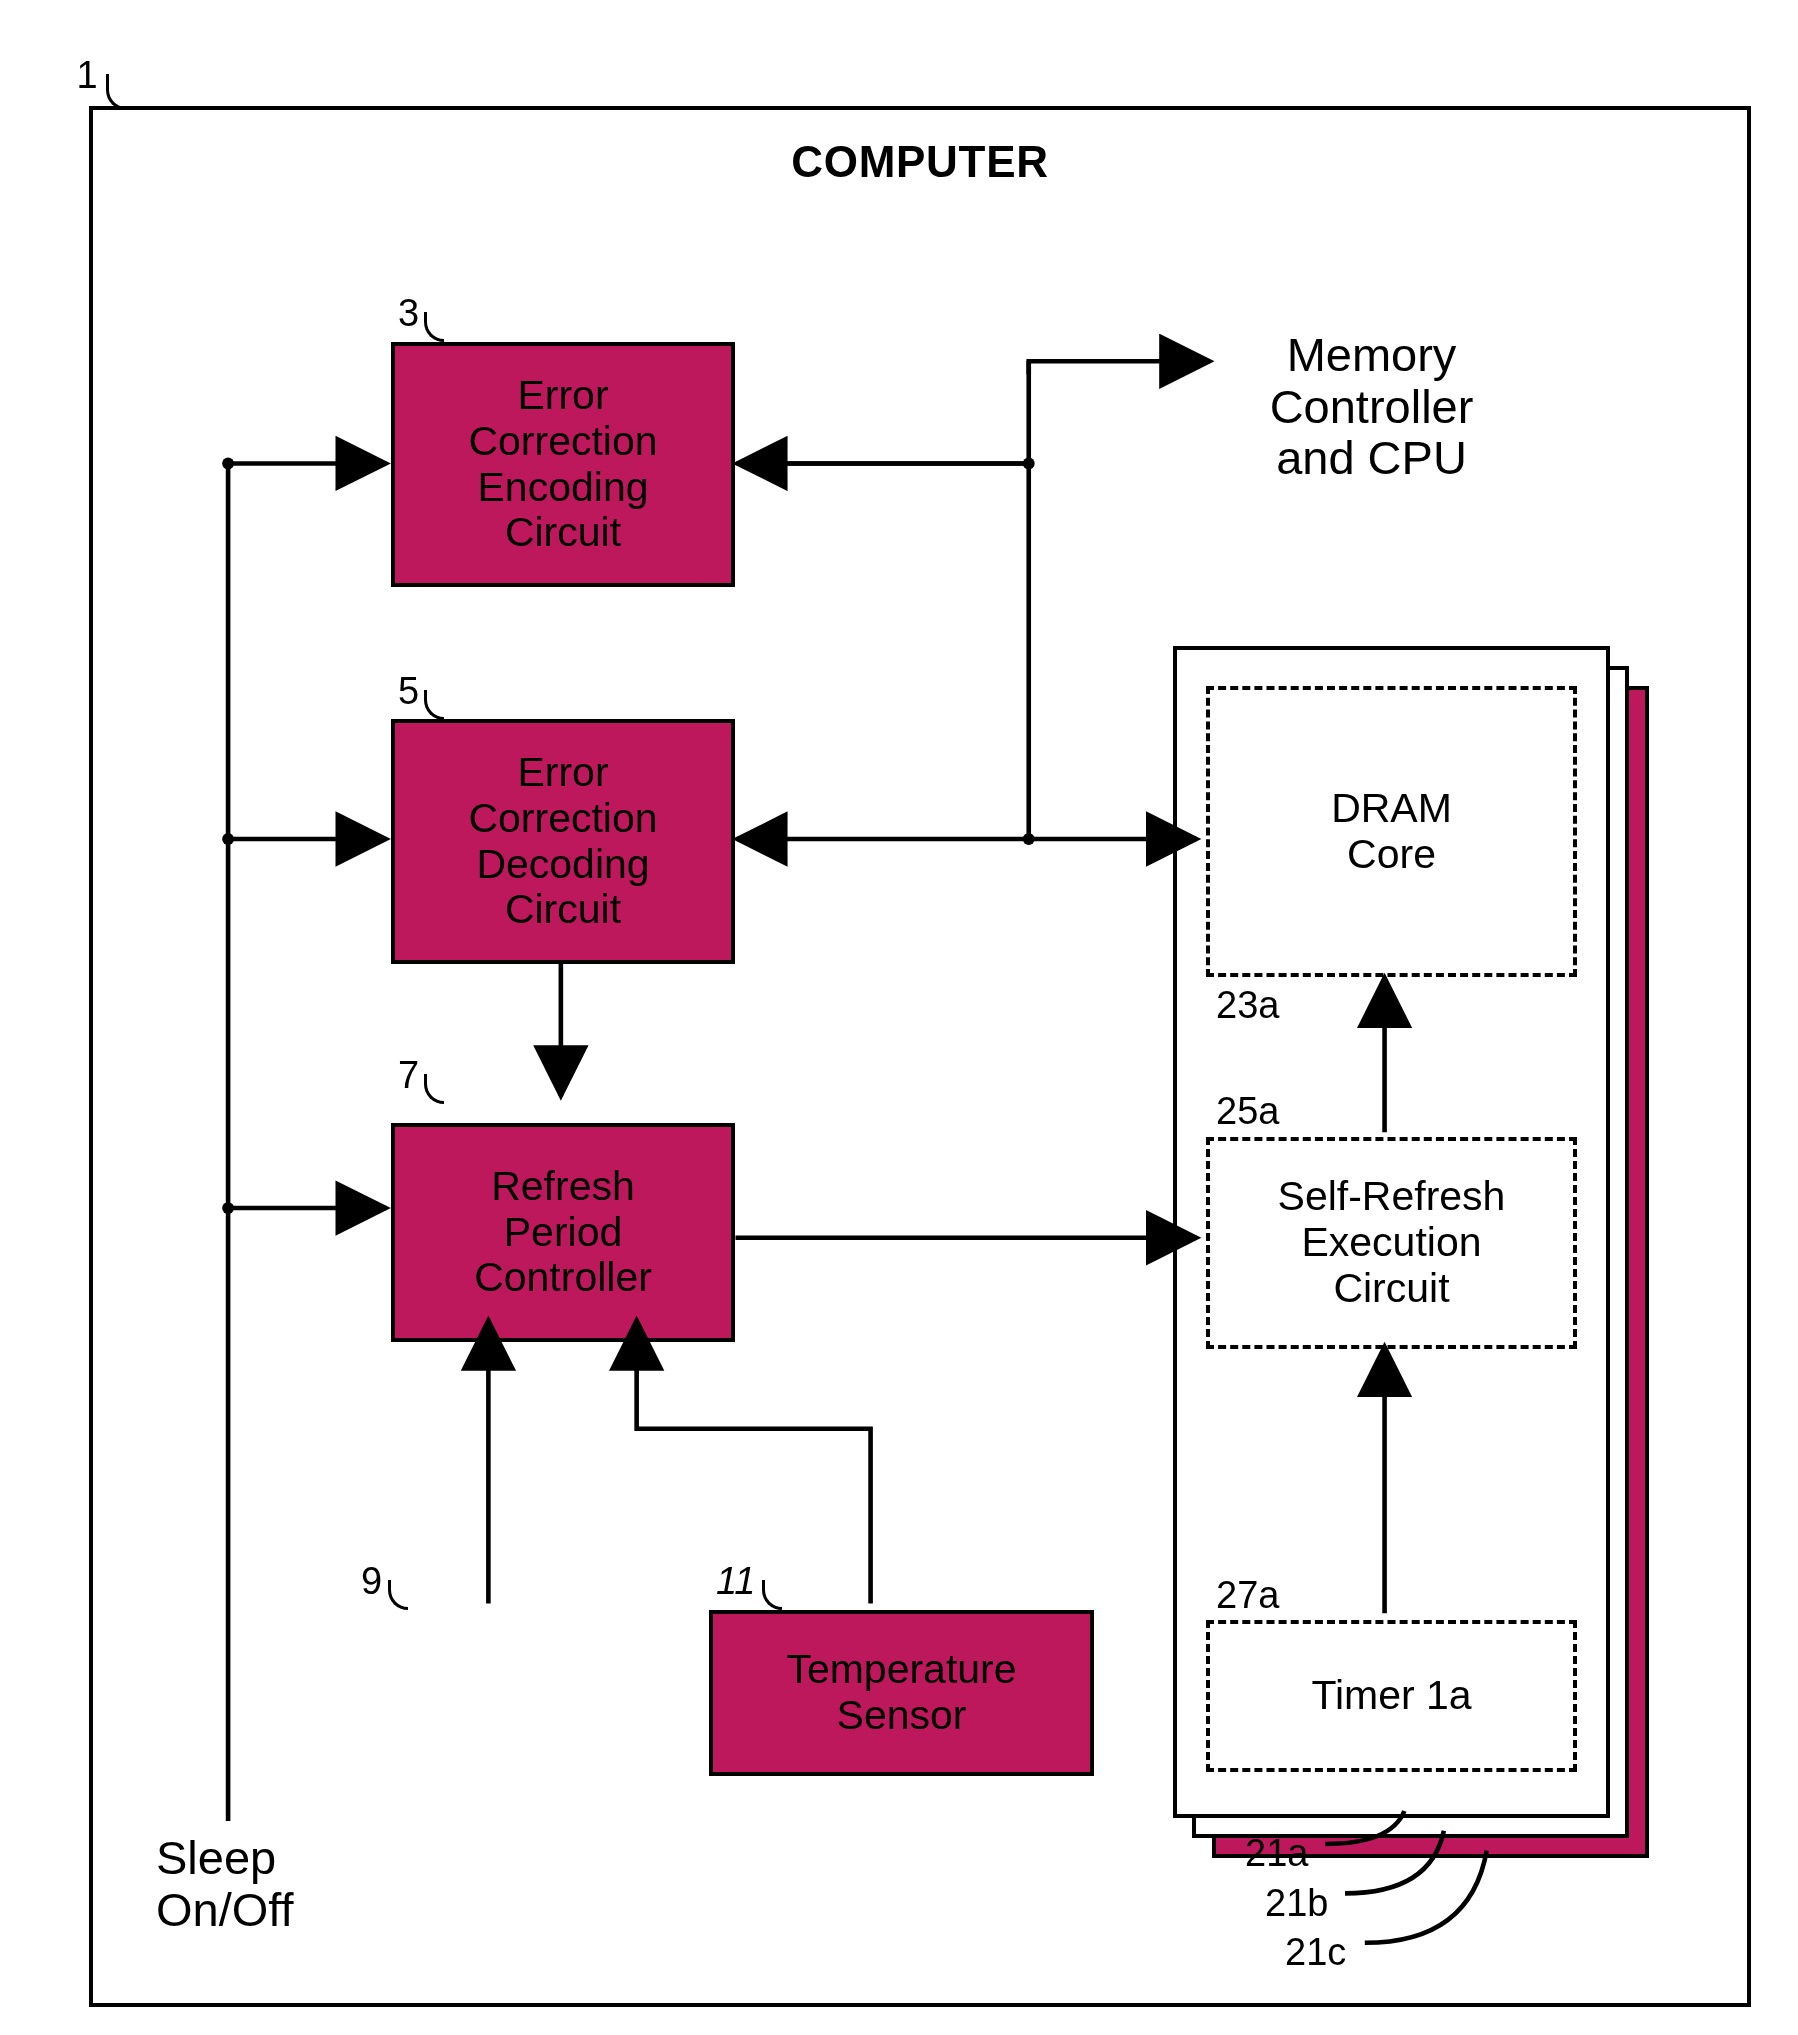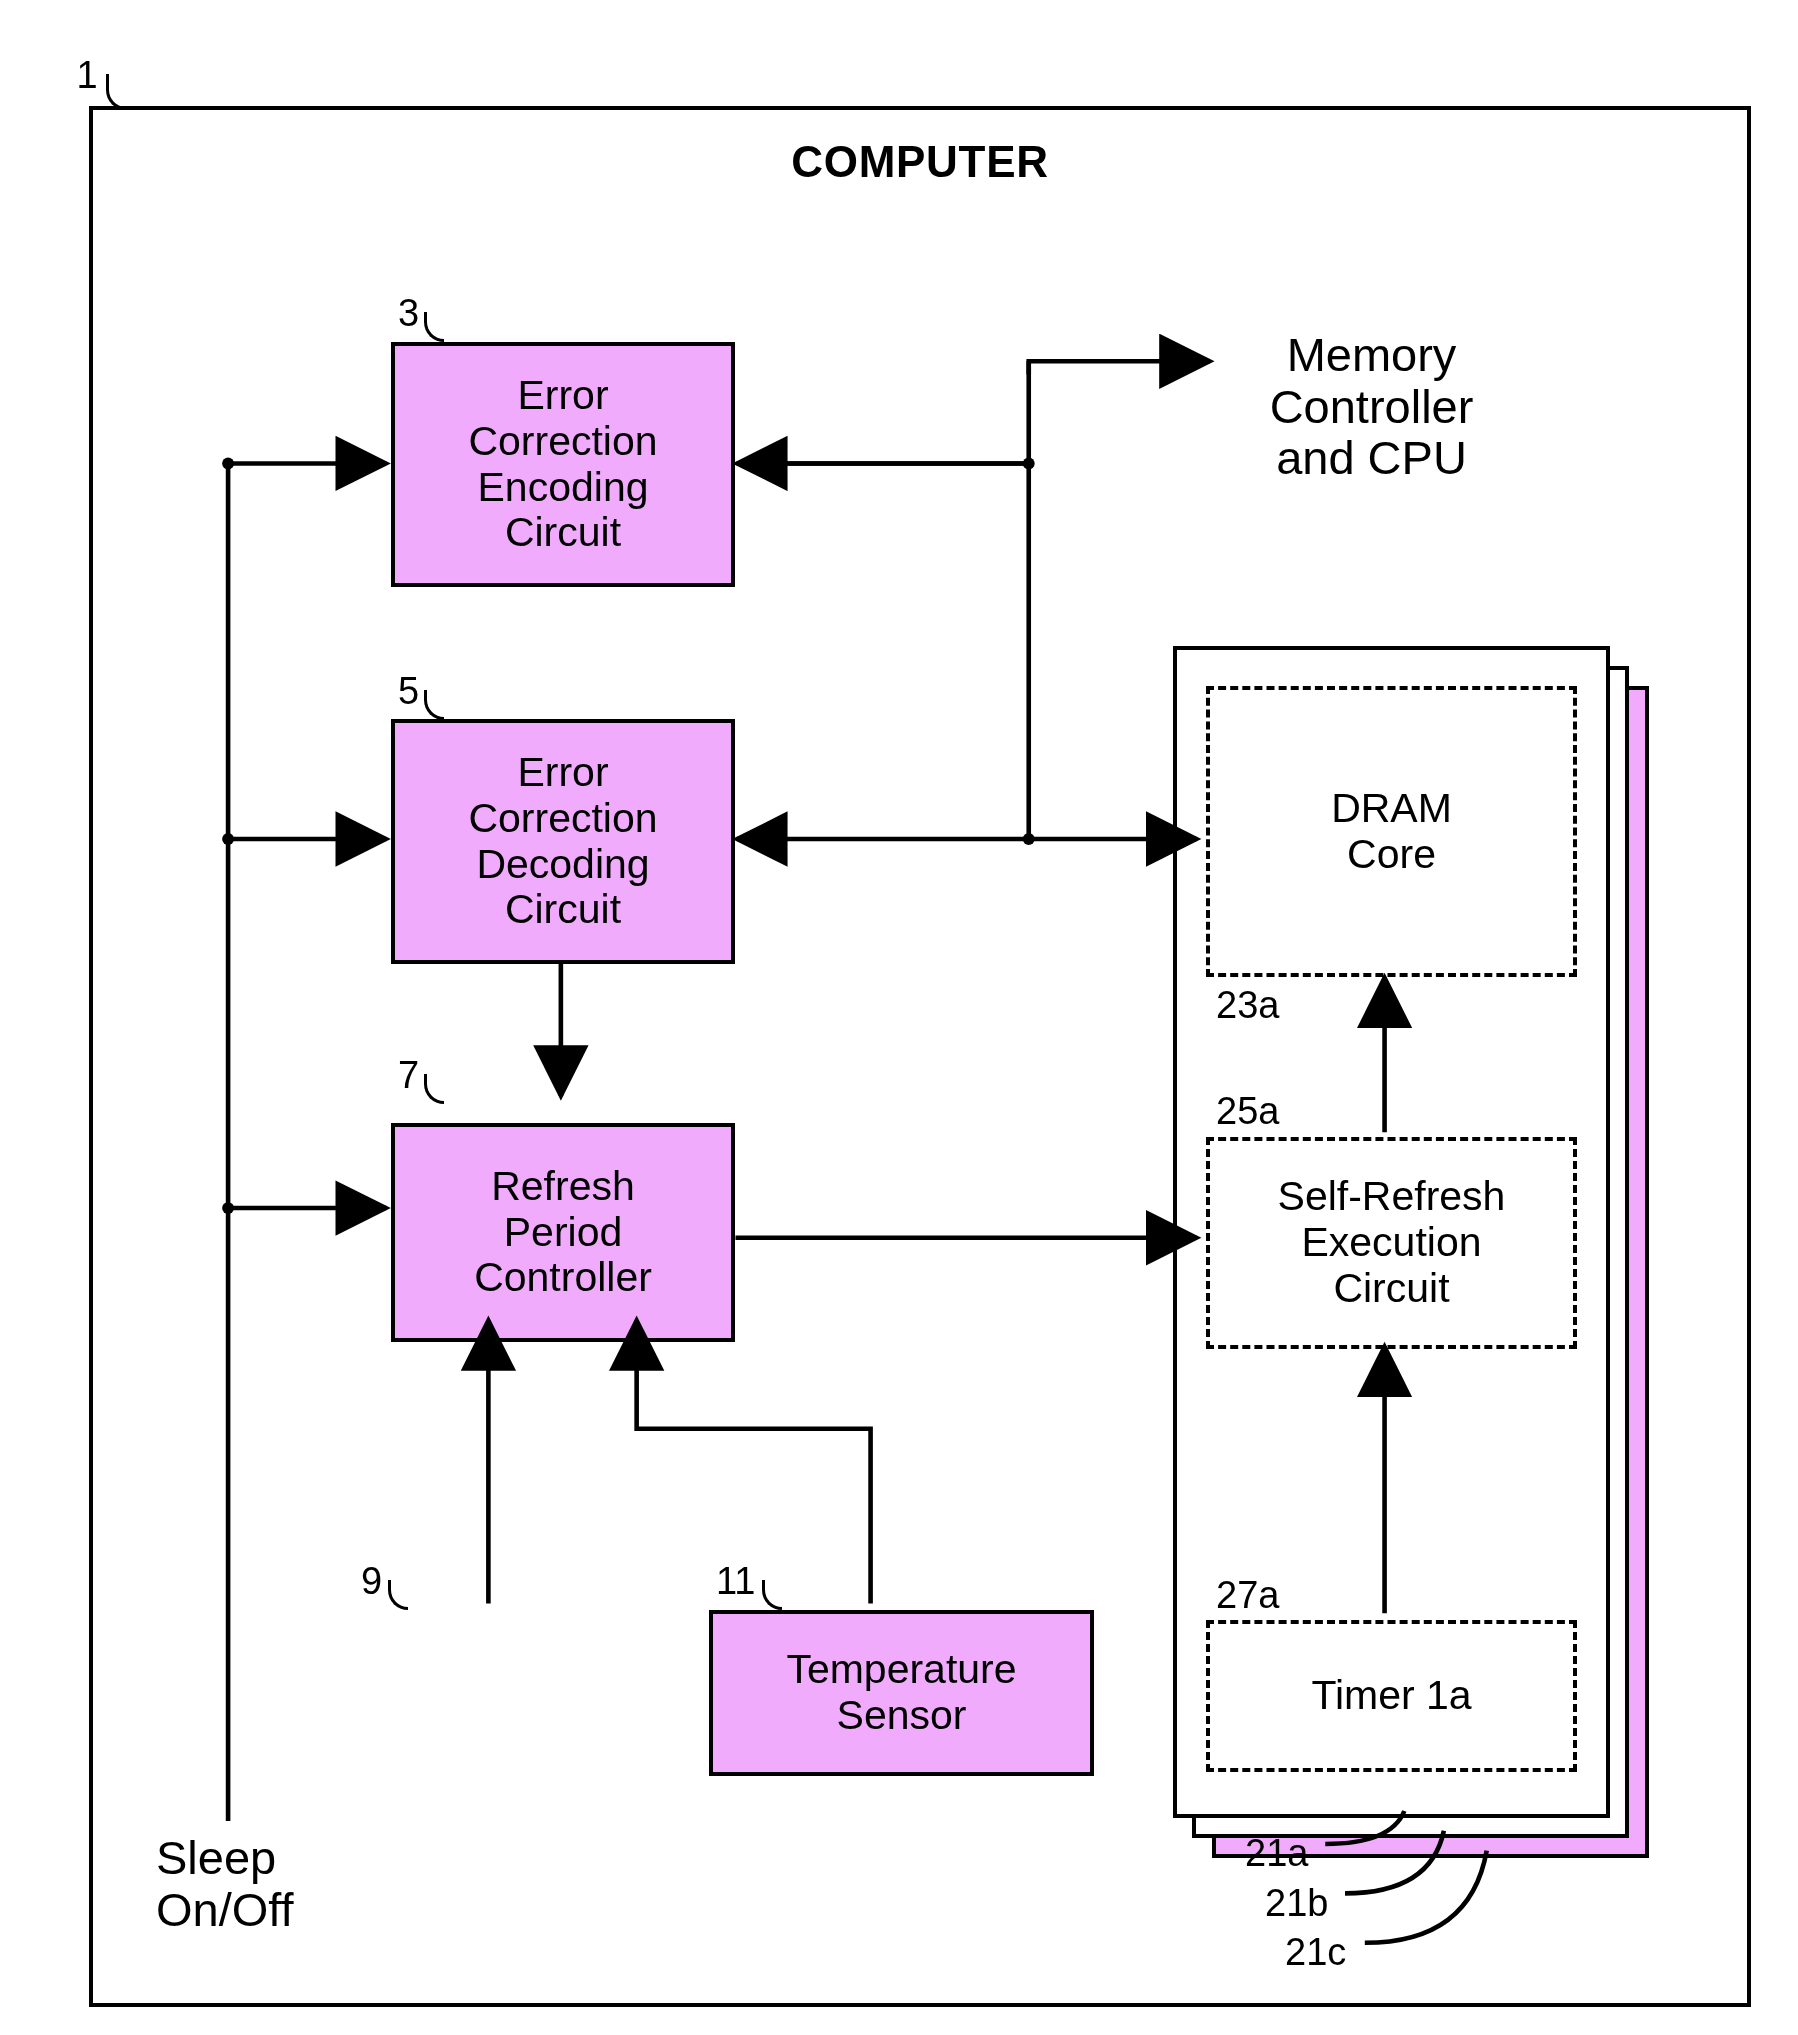--- a/index.html
+++ b/index.html
@@ -28,21 +28,21 @@
     left: 50%;
     top: 26.5px;
     transform: translateX(-50%);
     font-size: 44px;
     font-weight: bold;
     letter-spacing: 0.7px;
   }
   .box {
     position: absolute;
     border: 4.6px solid #000;
-    background: #f0abfc;
+    background: #be185d;
     display: flex;
     align-items: center;
     justify-content: center;
     text-align: center;
     font-size: 41px;
     line-height: 1.12;
     padding: 6.6px;
   }
   .dashed-box {
     position: absolute;
@@ -150,21 +150,21 @@
     <div class="ref-label" style="left:305px; top:944px;">7</div>
     <div class="ref-tick" style="left:331px; top:964px; width:20px; height:30px;"></div>
 
     <div class="ref-label" style="left:268px; top:1450px;">9</div>
     <div class="ref-tick" style="left:295px; top:1470px; width:20px; height:30px;"></div>
 
     <div class="box" style="left:616px; top:1500px; width:385px; height:166px;">
       <span style="white-space:pre-line;">Temperature
 Sensor</span>
     </div>
-    <div class="ref-label" style="left:623px; top:1450px;">11</div>
+    <div class="ref-label" style="left:623px; top:1450px;font-style:italic;">11</div>
     <div class="ref-tick" style="left:669px; top:1470px; width:20px; height:30px;"></div>
 
     <div class="label" style="left:1133px; top:219px; text-align:center; width:291px; white-space:pre-line;">Memory
 Controller
 and CPU</div>
 
     <div class="label" style="left:63px; top:1722px; white-space:pre-line;">Sleep
 On/Off</div>
 
     <div class="ref-label" style="left:1152px; top:1722px;">21a</div>

